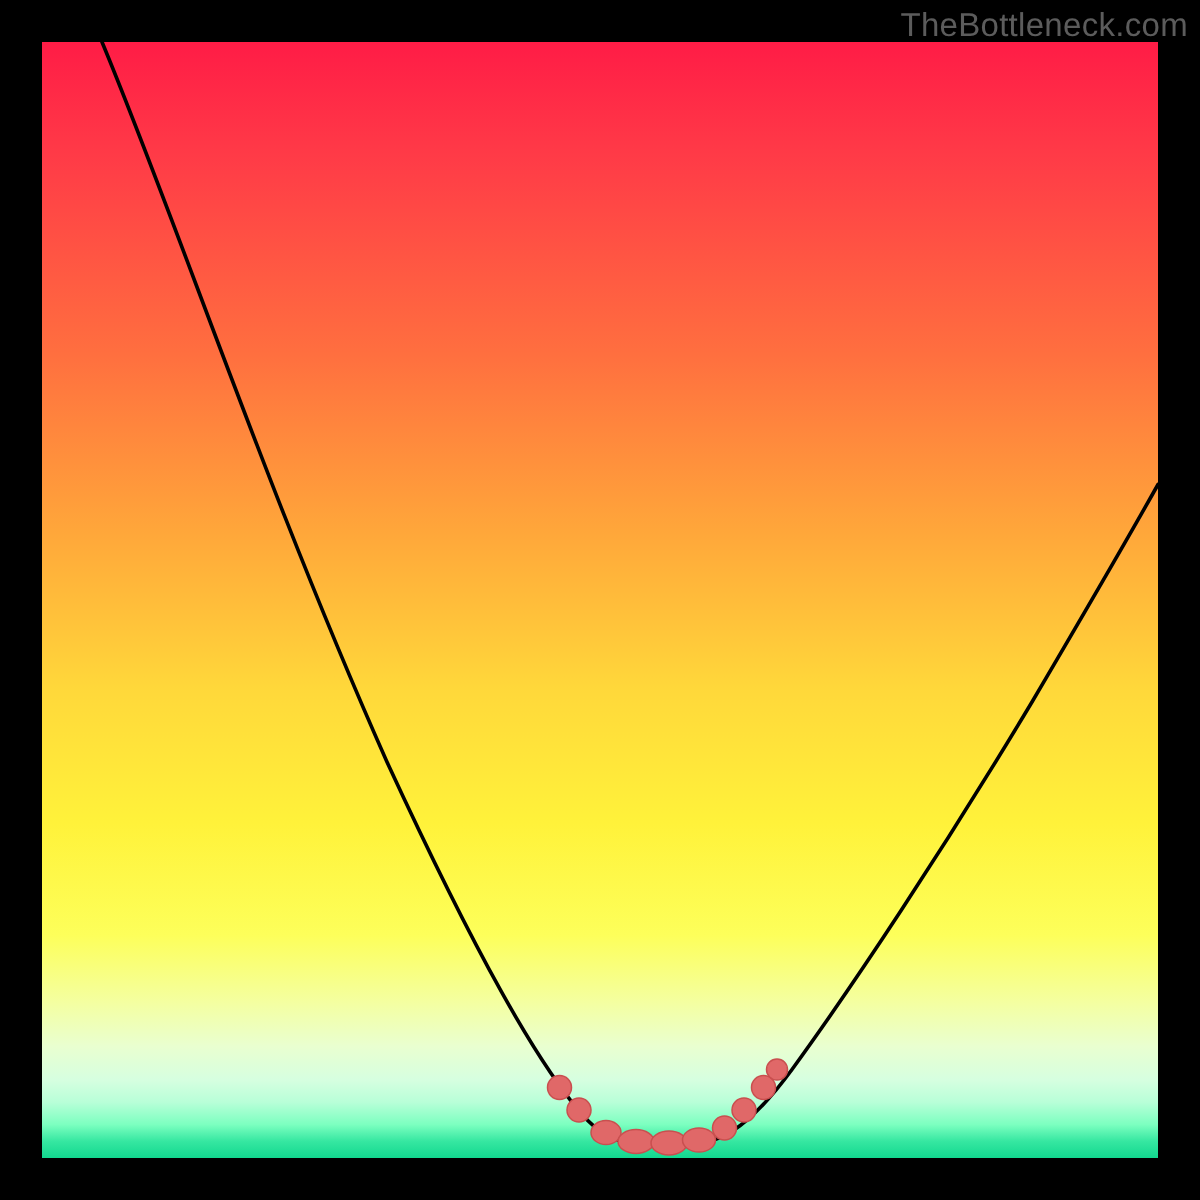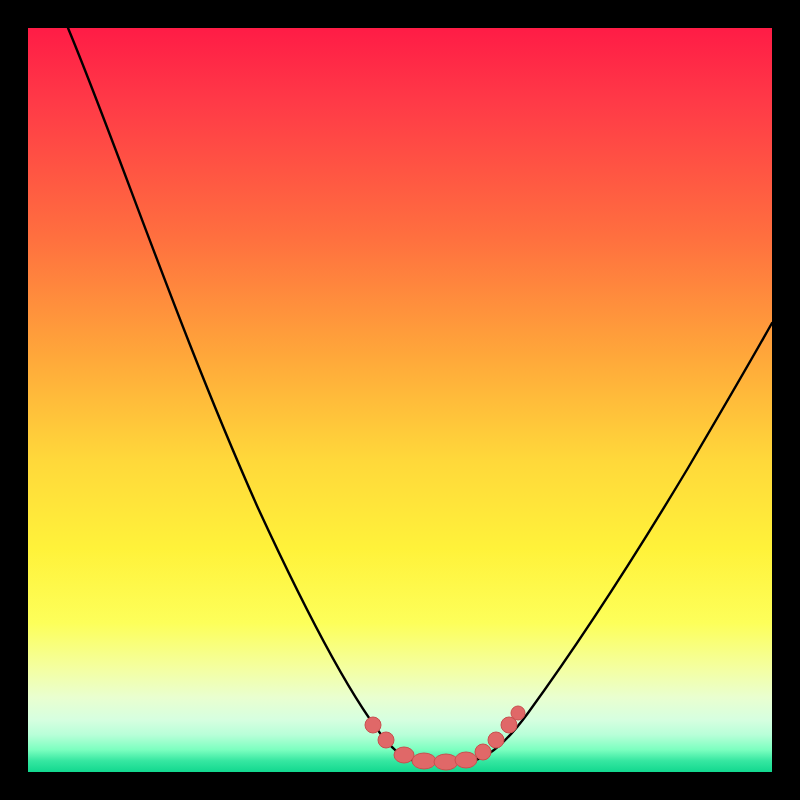--- a/index.html
+++ b/index.html
@@ -63,20 +63,21 @@
     overflow: visible;
   }
 </style>
 </head>
 <body>
 
 <div class="frame">
 
   <div class="plot-area"></div>
 
+  <div class="watermark">TheBottleneck.com</div>
 
   <svg class="curves" viewBox="0 0 744 744">
 
     <path d="M 40 0
              C 90 120, 150 300, 230 480
              C 290 610, 330 680, 360 715
              C 372 728, 380 732, 388 733" fill="none" stroke="#000000" stroke-width="2.4" stroke-linecap="round"></path>
 
     <path d="M 388 733
              C 400 735, 430 735, 444 733" fill="none" stroke="#000000" stroke-width="2.4" stroke-linecap="round"></path>

